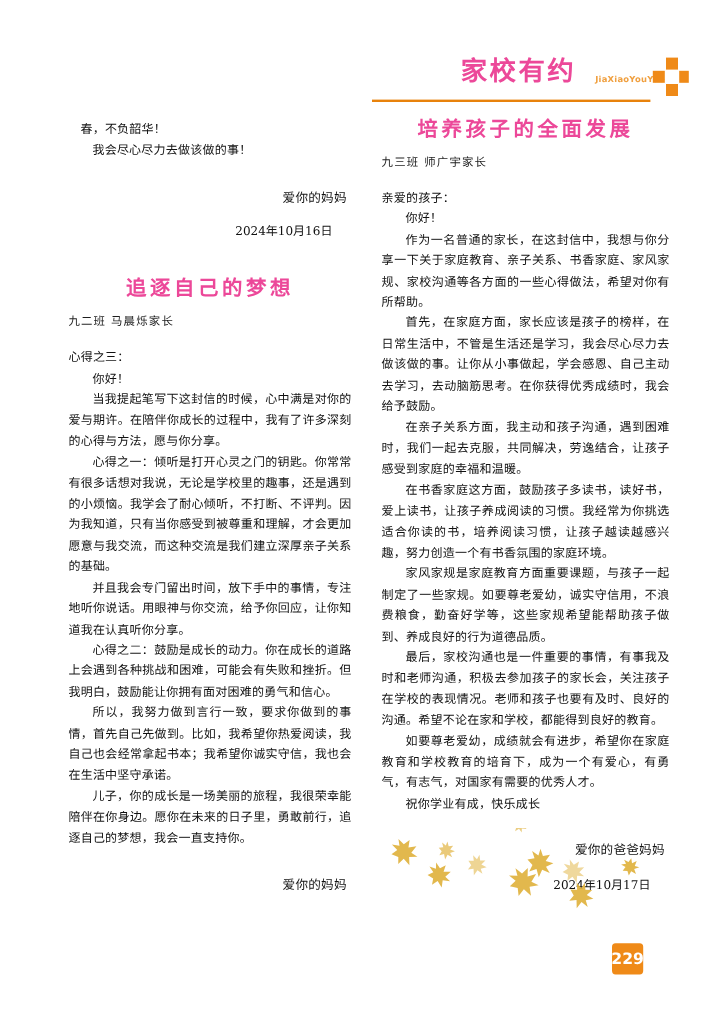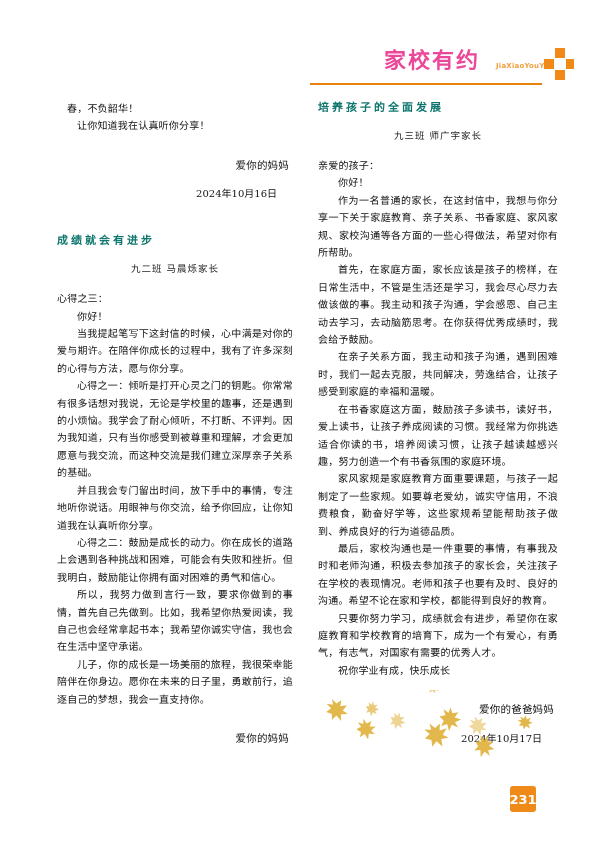--- a/index.html
+++ b/index.html
@@ -91,31 +91,30 @@
 
   .article { position: absolute; left: 0; width: 100%; }
   .article-left  { top: 100px; }
   .article-right { top: 95px; }
 
   
   .tail { margin-bottom: 26px; }
 
   
   .art-title {
-    text-align: left;
+    text-align: center;
     font-family: "DejaVu Serif", "Liberation Serif", serif;
-    font-size: 11px;
+    font-size: 17px;
     font-weight: bold;
     letter-spacing: 3px;
-    color: #0f766e;
+    color: #ec4899;
     margin: 0 0 8px 0;
     line-height: 26px;
   }
   .art-byline {
-    text-align: center;
     font-size: 9.5px;
     letter-spacing: 1px;
     color: #1d1d1d;
     margin: 0 0 14px 0;
     line-height: 14px;
   }
   .para {
     font-size: 10px;
     line-height: 17.4px;
     color: #111111;
@@ -189,26 +188,26 @@
         <i class="mk3"></i>
         <i class="mk4"></i>
     </div>
   </div>
 
   <div class="col col-left">
     <div class="article article-left">
 
       <div class="tail">
         <p class="para indent1">春，不负韶华！</p>
-        <p class="para indent">让你知道我在认真听你分享！</p>
+        <p class="para indent">我会尽心尽力去做该做的事！</p>
         <p class="sign gap">爱你的妈妈</p>
         <p class="sign-date">2024年10月16日</p>
       </div>
 
-      <h2 class="art-title">成绩就会有进步</h2>
+      <h2 class="art-title">追逐自己的梦想</h2>
       <div class="art-byline">九二班  马晨烁家长</div>
 
       <p class="para">心得之三：</p>
       <p class="para indent">你好！</p>
 
       <p class="para indent">当我提起笔写下这封信的时候，心中满是对你的爱与期许。在陪伴你成长的过程中，我有了许多深刻的心得与方法，愿与你分享。</p>
       <p class="para indent">心得之一：倾听是打开心灵之门的钥匙。你常常有很多话想对我说，无论是学校里的趣事，还是遇到的小烦恼。我学会了耐心倾听，不打断、不评判。因为我知道，只有当你感受到被尊重和理解，才会更加愿意与我交流，而这种交流是我们建立深厚亲子关系的基础。</p>
       <p class="para indent">并且我会专门留出时间，放下手中的事情，专注地听你说话。用眼神与你交流，给予你回应，让你知道我在认真听你分享。</p>
       <p class="para indent">心得之二：鼓励是成长的动力。你在成长的道路上会遇到各种挑战和困难，可能会有失败和挫折。但我明白，鼓励能让你拥有面对困难的勇气和信心。</p>
       <p class="para indent">所以，我努力做到言行一致，要求你做到的事情，首先自己先做到。比如，我希望你热爱阅读，我自己也会经常拿起书本；我希望你诚实守信，我也会在生活中坚守承诺。</p>
@@ -222,26 +221,26 @@
   <div class="col col-right">
     <div class="article article-right">
 
       <h2 class="art-title">培养孩子的全面发展</h2>
       <div class="art-byline">九三班  师广宇家长</div>
 
       <p class="para">亲爱的孩子：</p>
       <p class="para indent">你好！</p>
 
       <p class="para indent">作为一名普通的家长，在这封信中，我想与你分享一下关于家庭教育、亲子关系、书香家庭、家风家规、家校沟通等各方面的一些心得做法，希望对你有所帮助。</p>
-      <p class="para indent">首先，在家庭方面，家长应该是孩子的榜样，在日常生活中，不管是生活还是学习，我会尽心尽力去做该做的事。我主动和孩子沟通，学会感恩、自己主动去学习，去动脑筋思考。在你获得优秀成绩时，我会给予鼓励。</p>
+      <p class="para indent">首先，在家庭方面，家长应该是孩子的榜样，在日常生活中，不管是生活还是学习，我会尽心尽力去做该做的事。让你从小事做起，学会感恩、自己主动去学习，去动脑筋思考。在你获得优秀成绩时，我会给予鼓励。</p>
       <p class="para indent">在亲子关系方面，我主动和孩子沟通，遇到困难时，我们一起去克服，共同解决，劳逸结合，让孩子感受到家庭的幸福和温暖。</p>
       <p class="para indent">在书香家庭这方面，鼓励孩子多读书，读好书，爱上读书，让孩子养成阅读的习惯。我经常为你挑选适合你读的书，培养阅读习惯，让孩子越读越感兴趣，努力创造一个有书香氛围的家庭环境。</p>
       <p class="para indent">家风家规是家庭教育方面重要课题，与孩子一起制定了一些家规。如要尊老爱幼，诚实守信用，不浪费粮食，勤奋好学等，这些家规希望能帮助孩子做到、养成良好的行为道德品质。</p>
       <p class="para indent">最后，家校沟通也是一件重要的事情，有事我及时和老师沟通，积极去参加孩子的家长会，关注孩子在学校的表现情况。老师和孩子也要有及时、良好的沟通。希望不论在家和学校，都能得到良好的教育。</p>
-      <p class="para indent">只要你努力学习，成绩就会有进步，希望你在家庭教育和学校教育的培育下，成为一个有爱心，有勇气，有志气，对国家有需要的优秀人才。</p>
+      <p class="para indent">如要尊老爱幼，成绩就会有进步，希望你在家庭教育和学校教育的培育下，成为一个有爱心，有勇气，有志气，对国家有需要的优秀人才。</p>
       <p class="para indent">祝你学业有成，快乐成长</p>
 
       <p class="sign gap">爱你的爸爸妈妈</p>
       <p class="sign-date">2024年10月17日</p>
     </div>
   </div>
 
   <div class="leaves">
     <svg width="280" height="80" viewBox="0 0 280 80" aria-hidden="true">
       <g fill="#e0b23e" opacity="0.92">
@@ -275,15 +274,15 @@
         <g transform="translate(118,-12) rotate(40) scale(0.55)" opacity="0.7">
           <path d="M10 0 L13 6 L19 4 L16 10 L23 11 L17 15 L21 20 L14 18 L12 25 L9 18 L3 21 L5 15 L0 11 L6 9 L3 3 L9 6 Z"></path>
         </g>
         <g transform="translate(138,-30) rotate(-5) scale(0.5)" opacity="0.55">
           <path d="M10 0 L13 6 L19 4 L16 10 L23 11 L17 15 L21 20 L14 18 L12 25 L9 18 L3 21 L5 15 L0 11 L6 9 L3 3 L9 6 Z"></path>
         </g>
       </g>
     </svg>
   </div>
 
-  <div class="page-num">231</div>
+  <div class="page-num">229</div>
 
 </div>
 
 </body></html>

